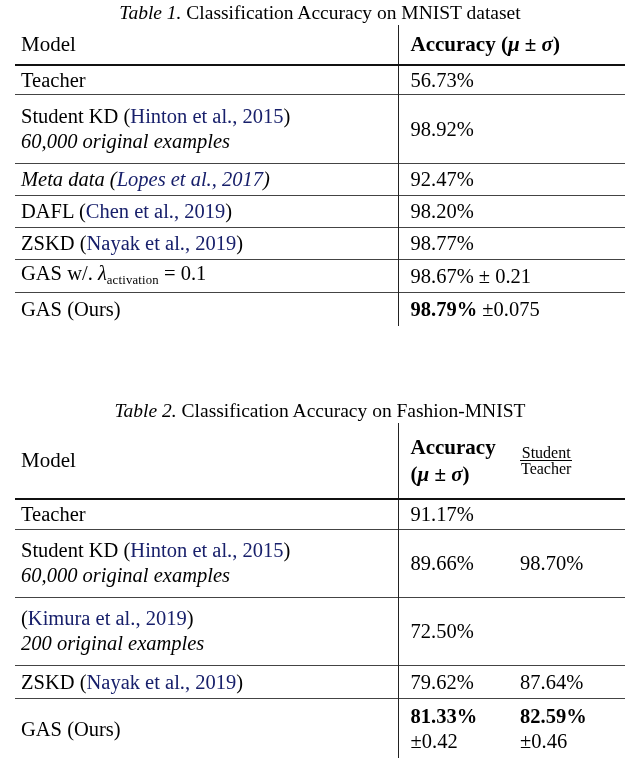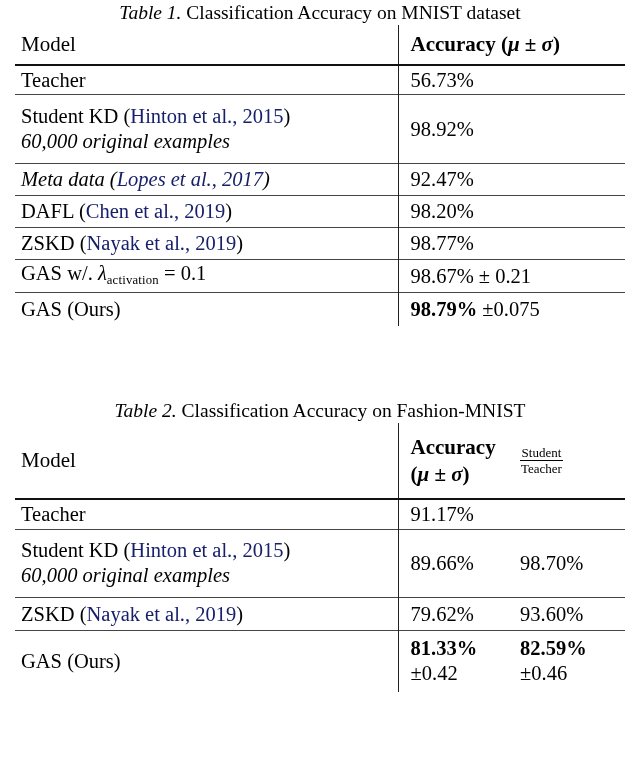--- a/index.html
+++ b/index.html
@@ -70,21 +70,21 @@
     font-size: 0.62em;
     vertical-align: -0.28em;
     letter-spacing: .2px;
   }
   .mathvar { font-style: italic; font-family: "Liberation Serif", serif; }
 
   
   .frac {
     display: inline-block;
     text-align: center;
-    font-size: 13px;
+    font-size: 16px;
     line-height: 15px;
     vertical-align: middle;
   }
   .frac .num { display: block; border-bottom: 1.3px solid #000; padding: 0 1px; }
   .frac .den { display: block; padding: 0 1px; }
 
   .two-line { line-height: 25px; }
 
   .nowrap { white-space: nowrap; font-weight: bold; }
 
@@ -211,27 +211,35 @@
 
       <tr class="rule-thin">
         <td class="row-cell col-model two-line" style="height:68px;">
           <span>Student KD (</span><span class="cite">Hinton et al., 2015</span><span>)</span><br>
           <span class="ital">60,000 original examples</span>
         </td>
         <td class="row-cell vdiv pad-l">89.66%</td>
         <td class="row-cell">98.70%</td>
       </tr>
 
+      <tr class="rule-thin">
+        <td class="row-cell col-model two-line" style="height:68px;">
+          <span>(</span><span class="cite">Kimura et al., 2019</span><span>)</span><br>
+          <span class="ital">200 original examples</span>
+        </td>
+        <td class="row-cell vdiv pad-l">72.50%</td>
+        <td class="row-cell"></td>
+      </tr>
 
       <tr class="rule-thin">
         <td class="row-cell col-model" style="height:33px;">
           <span>ZSKD (</span><span class="cite">Nayak et al., 2019</span><span>)</span>
         </td>
         <td class="row-cell vdiv pad-l">79.62%</td>
-        <td class="row-cell">93.60%</td>
+        <td class="row-cell">87.64%</td>
       </tr>
 
       <tr class="rule-thin">
         <td class="row-cell col-model" style="height:62px;">GAS (Ours)</td>
         <td class="row-cell vdiv pad-l two-line">
           <span class="bold">81.33%</span><br>
           <span>±0.42</span>
         </td>
         <td class="row-cell two-line">
           <span class="bold">82.59%</span><br>

